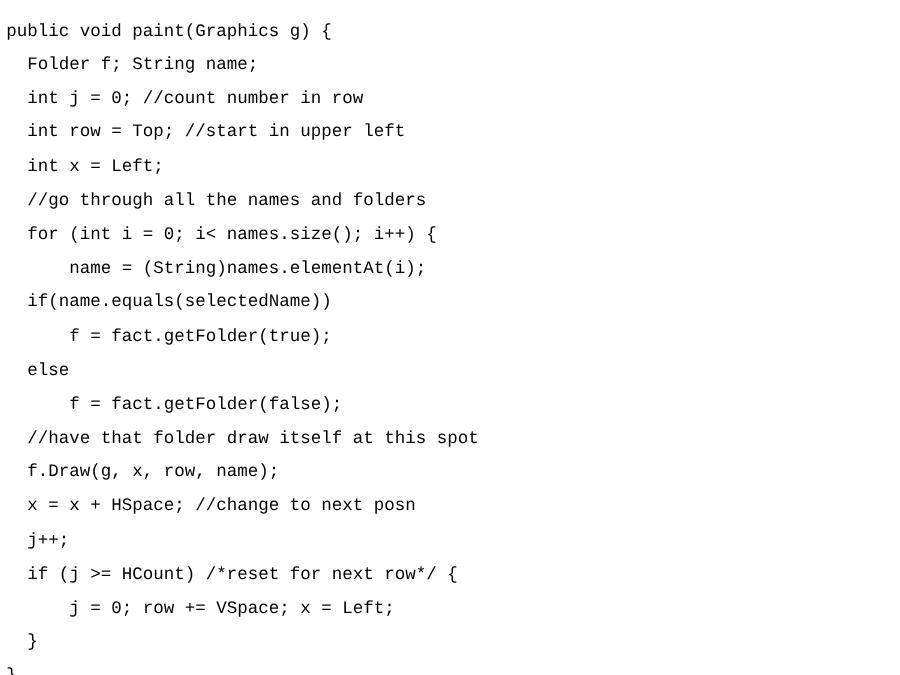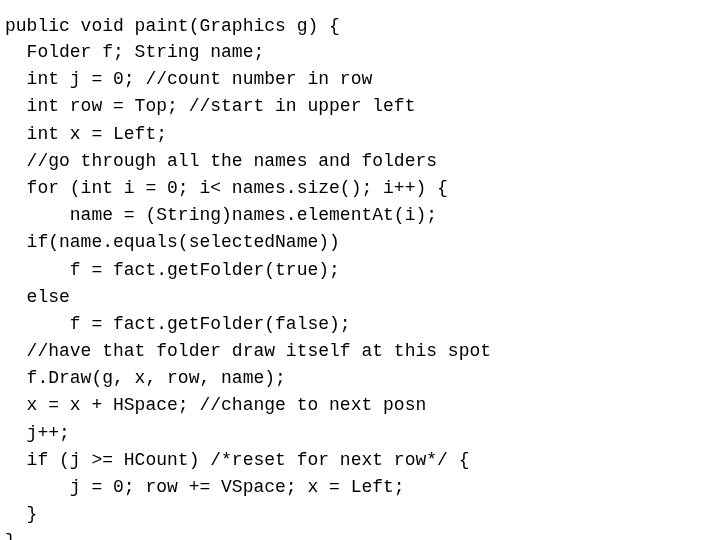--- a/index.html
+++ b/index.html
@@ -22,21 +22,21 @@
     height: 540px;
     background: #ffffff;
     padding: 0;
     box-sizing: border-box;
   }
   .code-line {
     position: relative;
     display: block;
     height: 27.2px;
     line-height: 27.2px;
-    font-size: 18px;
+    font-size: 14px;
     letter-spacing: 0px;
     color: #000000;
     white-space: pre;
     margin: 0;
     padding: 0 4px 0 5px;
     font-family: "Liberation Mono", "DejaVu Sans Mono", monospace;
     font-weight: normal;
   }
   .code-line:first-child {
     line-height: 26px;

